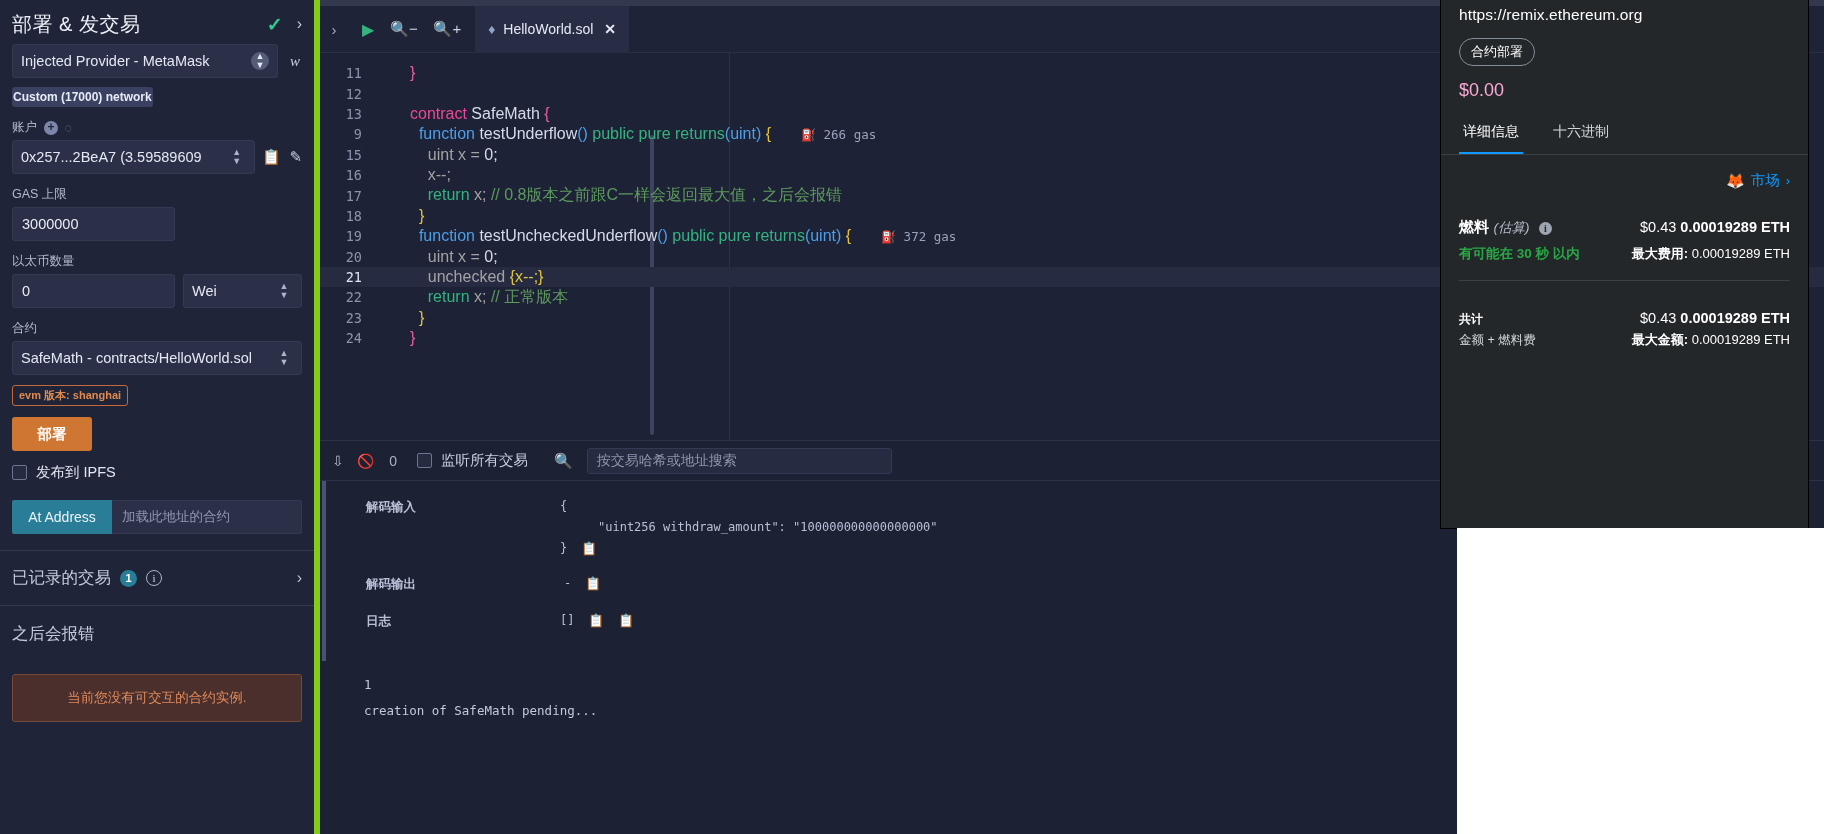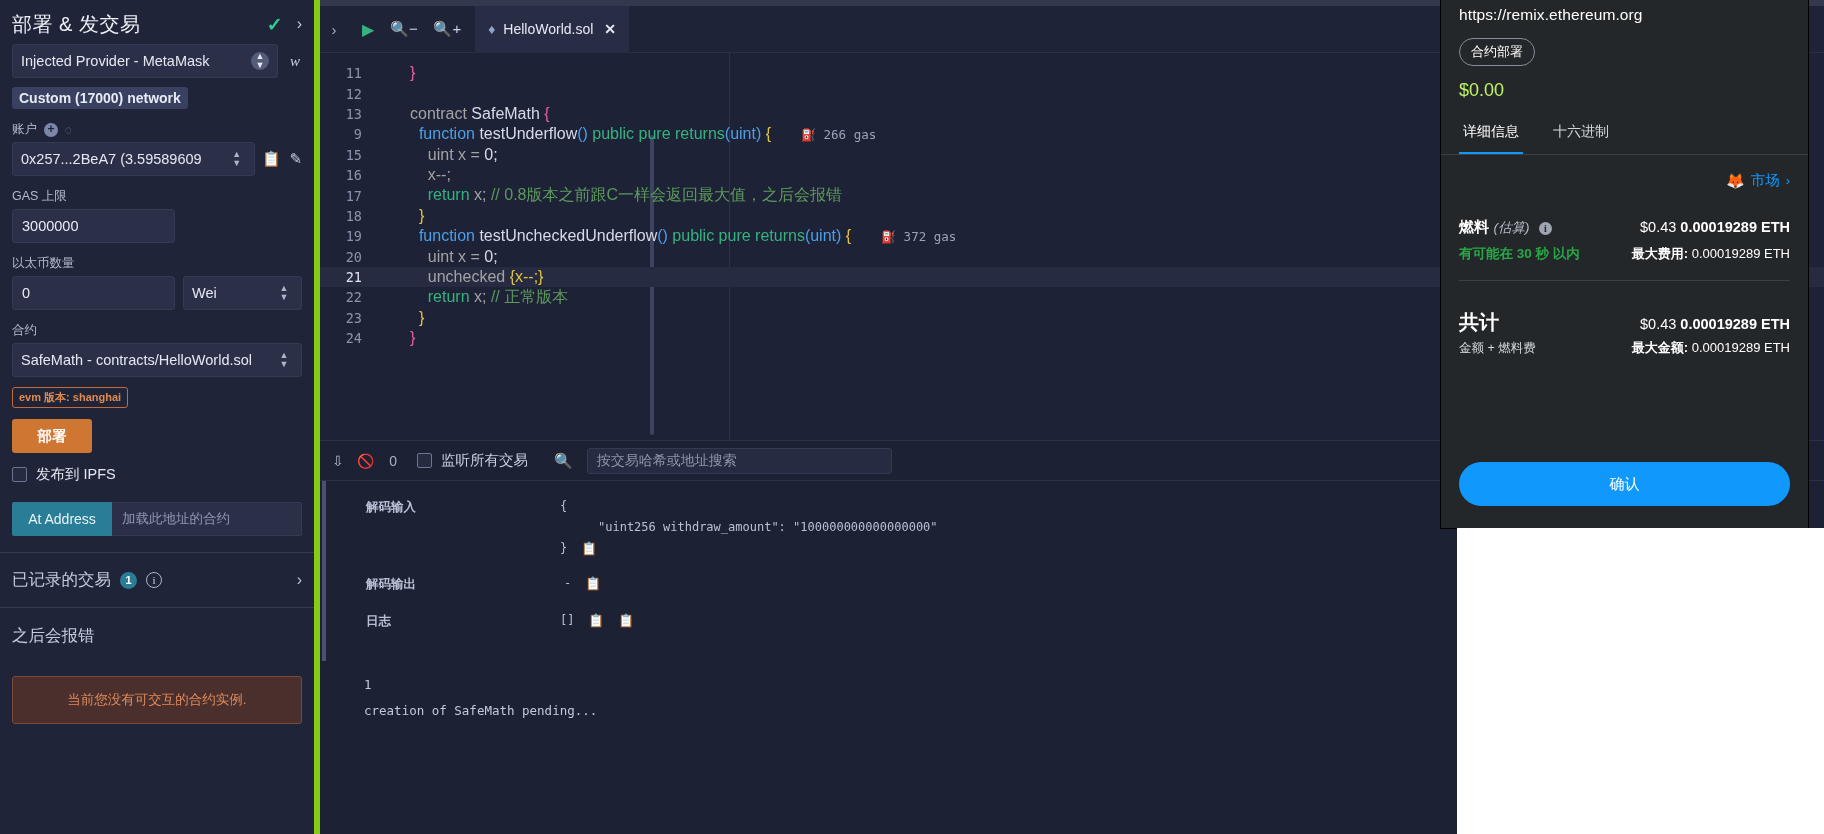--- a/index.html
+++ b/index.html
@@ -43,21 +43,21 @@
   }
   .row-provider { display: flex; align-items: center; gap: 10px; margin-top: 2px;}
   .row-provider .select-box { flex: 1; }
   .info-i {
     color: #c9cfe2; font-size: 15px; font-style: italic;
     font-family: "Liberation Serif", serif; width: 14px; text-align: center;
   }
   .net-badge {
     display: inline-block; margin-top: 9px;
     background: #3a4060; color: #e7ebf6;
-    font-size: 14px; padding: 3px 7px; border-radius: 3px; font-weight: bold;
+    font-size: 12px; padding: 3px 1px; border-radius: 3px; font-weight: bold;
   }
   .field-label { font-size: 12.5px; color: #b3bace; margin: 12px 0 4px; }
   .acct-label-row { display: flex; align-items: center; gap: 7px; margin: 12px 0 4px; }
   .acct-label-row .field-label { margin: 0; }
   .plus-circle {
     width: 14px; height: 14px; border-radius: 50%; background: #7c86a8;
     color: #1f2438; font-size: 12px; line-height: 13px; text-align: center; font-weight: bold;
   }
   .spinner-dots { color: #8a92ad; font-size: 12px; }
 
@@ -152,21 +152,21 @@
     position: relative; height: 20.4px; display: flex; align-items: center;
     padding-left: 0;
   }
   .ln {
     width: 60px; text-align: right; padding-right: 18px;
     color: #8c93ad; font-size: 13.5px; font-family: "DejaVu Sans Mono", monospace;
   }
   .ln.cur { color: #dfe4f2; }
   .code-body { padding-left: 30px; white-space: pre; color: #d3d8e8; }
   .hl-row { background: #262b41; }
-  .k-kw { color: #a3a3a3; }
+  .k-kw { color: #ec4899; }
   .k-fn { color: #4b9fe8; }
   .k-name { color: #d6dbe9; }
   .k-type { color: #4b9fe8; }
   .k-mod { color: #35b37e; }
   .k-ret { color: #35b37e; }
   .k-punc { color: #a3a3a3; }
   .k-brace-p { color: #e75fa0; }
   .k-brace-y { color: #e0c341; }
   .k-num { color: #d6dbe9; }
   .k-com { color: #5c9a5c; }
@@ -207,21 +207,21 @@
     color: #fff; display: flex; flex-direction: column;
     box-shadow: 0 0 0 1px #000;
   }
   .mm-head { padding: 6px 18px 12px; }
   .mm-url { font-size: 15.5px; color: #ffffff; letter-spacing: .1px; }
   .mm-origin-btn {
     display: inline-block; margin-top: 14px;
     border: 1px solid #848c96; border-radius: 14px;
     padding: 4px 11px; font-size: 13px; color: #ffffff;
   }
-  .mm-amount { font-size: 18px; margin-top: 14px; color: #bef264; }
+  .mm-amount { font-size: 18px; margin-top: 14px; color: #f9a8d4; }
   .mm-tabs { display: flex; border-bottom: 1px solid #3b4046; padding: 0 18px; }
   .mm-tab {
     padding: 10px 4px 11px; font-size: 14px; color: #d4d7da; margin-right: 26px;
   }
   .mm-tab.active { color: #ffffff; border-bottom: 2px solid #1098fc; }
   .mm-body { flex: 1; padding: 16px 18px 0; }
   .mm-market { display: flex; justify-content: flex-end; align-items: center; gap: 6px; }
   .fox { font-size: 15px; }
   .mm-market .lbl { color: #1098fc; font-size: 14.5px; }
   .mm-market .chev { color: #1098fc; font-size: 13px; }
@@ -514,35 +514,34 @@
         <span class="mm-max">
           <b>最大费用:</b>
           <span>0.00019289 ETH</span>
         </span>
       </div>
 
       <div class="mm-hr"></div>
 
       <div class="mm-line">
         <div>
-          <span class="mm-l-title" style="font-size:20px">共计</span>
+          <span class="mm-l-title" style="font-size:12px">共计</span>
         </div>
         <div class="mm-l-val">
           <span>$0.43</span>
           <b>0.00019289 ETH</b>
         </div>
       </div>
       <div class="mm-sub-row">
         <span class="mm-total-sub">金额 + 燃料费</span>
         <span class="mm-max">
           <b>最大金额:</b>
           <span>0.00019289 ETH</span>
         </span>
       </div>
     </div>
 
     <div class="mm-foot">
-      <div class="mm-btn mm-confirm">确认</div>
     </div>
   </div>
 
   <div class="right-strip"></div>
 </div>
 
 </body></html>

